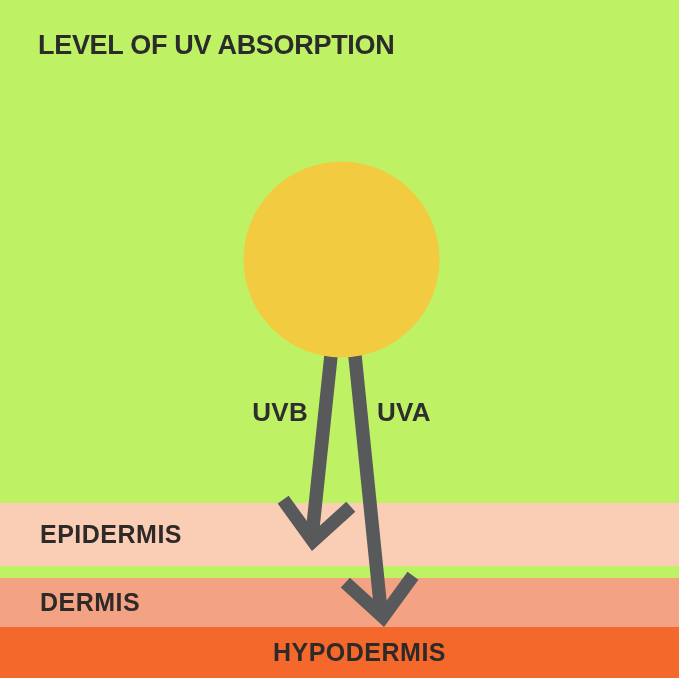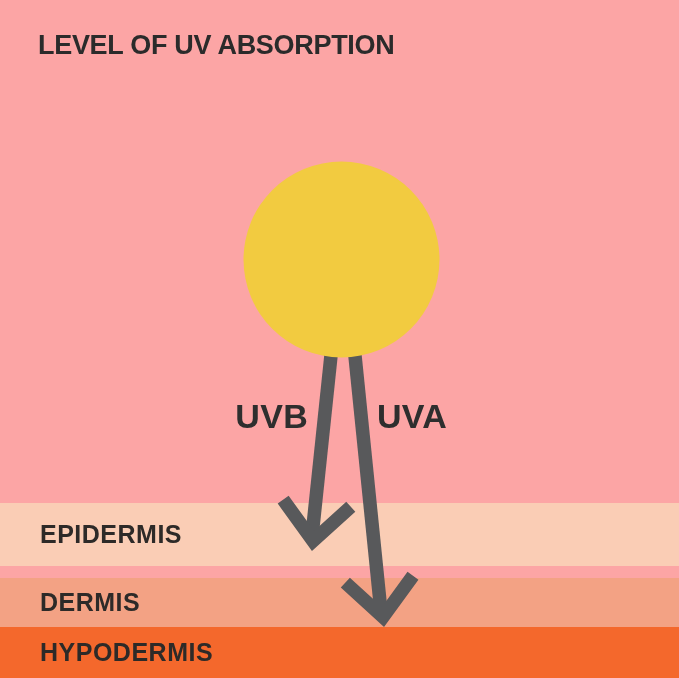--- a/index.html
+++ b/index.html
@@ -5,21 +5,21 @@
   html, body {
     margin: 0;
     padding: 0;
     background: #ffffff;
     font-family: "Liberation Sans", sans-serif;
   }
   .canvas {
     position: relative;
     width: 679px;
     height: 678px;
-    background: #fca5a5;
+    background: #bef264;
     overflow: hidden;
   }
   .title {
     position: absolute;
     left: 38px;
     top: 32px;
     z-index: 3;
     font-size: 27px;
     font-weight: 700;
     letter-spacing: -0.3px;
@@ -59,21 +59,21 @@
   .diagram-svg {
     position: absolute;
     left: 0;
     top: 0;
     z-index: 2;
     pointer-events: none;
   }
   .ray-label {
     position: absolute;
     z-index: 3;
-    font-size: 34px;
+    font-size: 26px;
     font-weight: 700;
     letter-spacing: 0.3px;
     color: #2e2e2e;
     line-height: 1;
     white-space: nowrap;
   }
   .ray-label-uvb { right: 371px; top: 399px; }
   .ray-label-uva { left: 377px;  top: 399px; }
 </style>
 </head>
@@ -83,21 +83,21 @@
 
   <div class="title">LEVEL OF UV ABSORPTION</div>
 
   <div class="layers">
     <div class="layer layer-epidermis" style="background-color: rgb(250, 205, 181);">
       <span class="layer-label">EPIDERMIS</span>
     </div>
     <div class="layer layer-dermis" style="background-color: rgb(243, 162, 132);">
       <span class="layer-label">DERMIS</span>
     </div>
-    <div class="layer layer-hypodermis" style="background-color: rgb(244, 104, 44);">
+    <div class="layer layer-hypodermis" style="background-color: rgb(244, 104, 44); justify-content: center;">
       <span class="layer-label">HYPODERMIS</span>
     </div>
   </div>
 
   <svg class="diagram-svg" width="679" height="678" viewBox="0 0 679 678">
 
     <line x1="332" y1="346" x2="312" y2="536" stroke-width="13.5" stroke="#58595B"></line>
     <path d="M -34 -38 L 0 0 L 34 -38" transform="translate(313,541) rotate(6)" fill="none" stroke-width="13.5" stroke-linejoin="miter" stroke="#58595B"></path>
 
     <line x1="354" y1="346" x2="381" y2="612" stroke-width="13.5" stroke="#58595B"></line>

